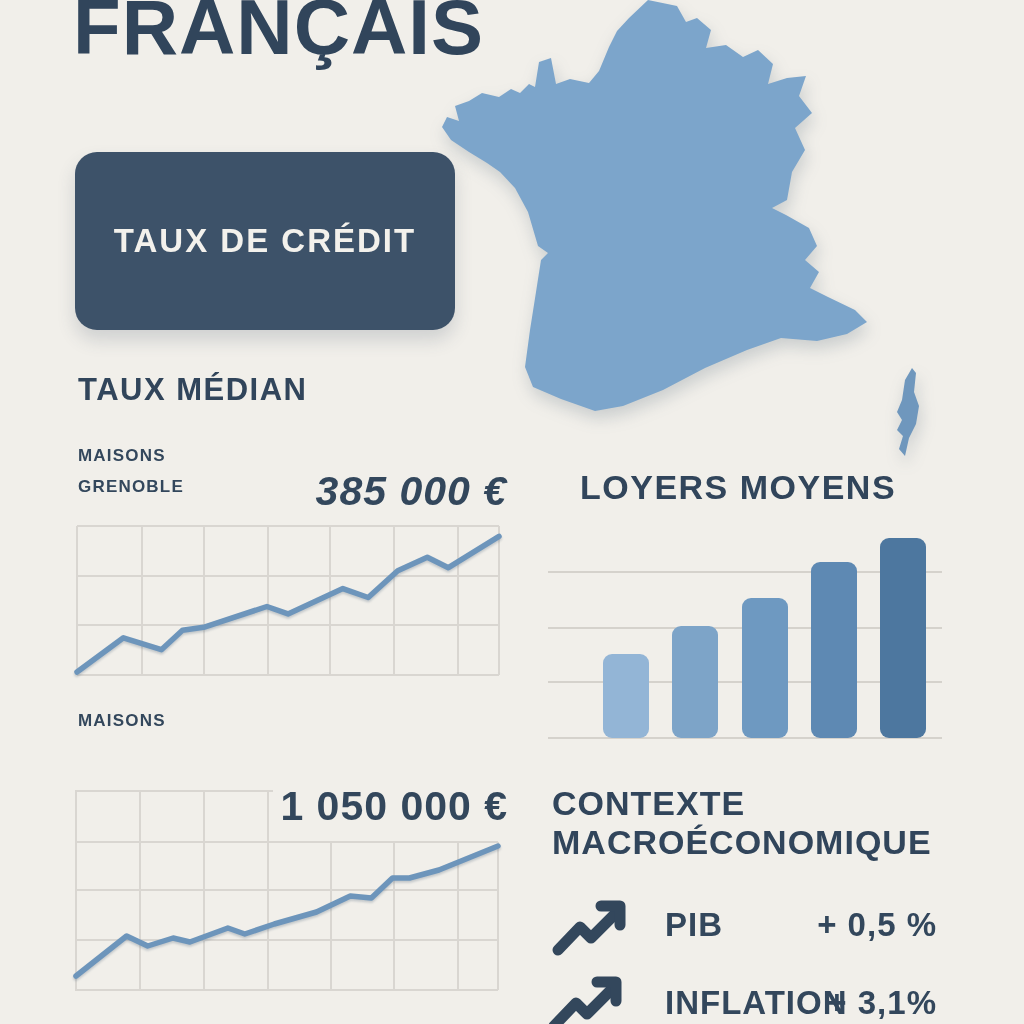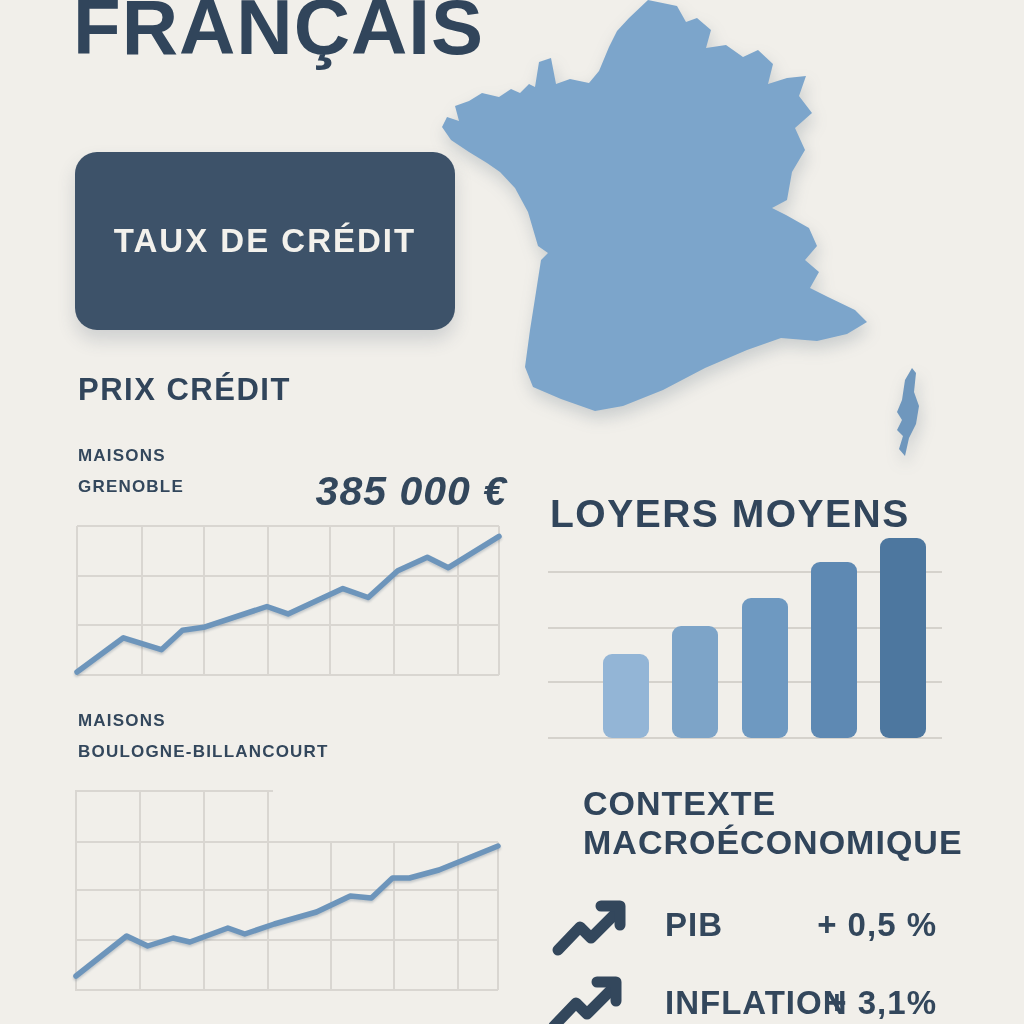--- a/index.html
+++ b/index.html
@@ -19,21 +19,21 @@
     background:#3d5269;border-radius:22px;
     box-shadow:0 10px 18px rgba(54,74,94,.18);
     display:flex;flex-direction:row;align-items:center;justify-content:center;
     color:#f3f1ec;text-align:center;
   }
   .credit-label{font-size:33px;font-weight:700;letter-spacing:2px;}
   .credit-value{font-size:86px;font-weight:800;letter-spacing:1px;margin-top:4px;}
   .section-title{font-size:31px;font-weight:800;letter-spacing:1.5px;color:#31455b;}
   .item-label{font-size:17px;font-weight:800;letter-spacing:1.2px;line-height:31px;color:#33475c;}
   .big-value{font-size:41px;font-weight:800;letter-spacing:1px;color:#33475c;text-align:right;}
-  .macro-title{font-size:34px;font-weight:800;letter-spacing:1px;line-height:39px;color:#31455b;margin-left:31px;}
+  .macro-title{font-size:34px;font-weight:800;letter-spacing:1px;line-height:39px;color:#31455b;}
   .macro-label{font-size:33px;font-weight:700;letter-spacing:1px;color:#33475c;}
   .macro-value{font-size:33px;font-weight:700;letter-spacing:1px;color:#33475c;}
   .map-svg{filter:drop-shadow(2px 8px 8px rgba(70,90,110,.22));}
   .chart-svg{overflow:visible;}
 </style>
 </head>
 <body>
 
 <div class="page">
 
@@ -51,21 +51,21 @@
     <path id="corsica-path" d="M470,380 L477,368 L481,373 L479,392 L484,406 L481,424 L474,438
          L470,456 L464,449 L468,436 L462,430 L467,420 L462,412 L467,400 Z" stroke-linejoin="round" fill="#6f97bd"></path>
   </svg>
 
   <h1 class="abs main-title" style="left:73px;top:-18px;">FRANÇAIS</h1>
 
   <div class="abs credit-box" style="left:75px;top:152px;width:380px;height:178px;">
     <div class="credit-label">TAUX DE CRÉDIT</div>
   </div>
 
-  <div class="abs section-title" style="left:78px;top:372px;">PRIX CRÉDIT</div>
+  <div class="abs section-title" style="left:78px;top:372px;">TAUX MÉDIAN</div>
 
   <div class="abs item-label" style="left:78px;top:440px;">
     <span>MAISONS</span><br>
     <span>GRENOBLE</span>
   </div>
   <div class="abs big-value" style="right:517px;top:468px;font-style:italic;">385 000 €</div>
 
   <svg id="chart-grenoble" class="abs chart-svg" style="left:76px;top:524px;" width="424" height="154" viewBox="0 0 424 154">
       <line x1="1" y1="2" x2="423" y2="2" stroke="#d9d6d1" stroke-width="2"></line>
       <line x1="1" y1="52" x2="423" y2="52" stroke="#d9d6d1" stroke-width="2"></line>
@@ -77,42 +77,42 @@
       <line x1="192" y1="2" x2="192" y2="151" stroke="#d9d6d1" stroke-width="2"></line>
       <line x1="254" y1="2" x2="254" y2="151" stroke="#d9d6d1" stroke-width="2"></line>
       <line x1="318" y1="2" x2="318" y2="151" stroke="#d9d6d1" stroke-width="2"></line>
       <line x1="382" y1="2" x2="382" y2="151" stroke="#d9d6d1" stroke-width="2"></line>
       <line x1="423" y1="2" x2="423" y2="151" stroke="#d9d6d1" stroke-width="2"></line>
       <polyline points="1.0,148.0 47.4,113.8 85.4,125.7 106.5,106.3 127.6,103.3 190.9,82.5 212.0,89.9 266.9,64.6 292.2,73.5 321.7,46.7 351.3,33.3 372.4,43.7 423.0,12.4" fill="none" stroke="#6d95bb" stroke-width="5.5" stroke-linejoin="round" stroke-linecap="round" style="filter:drop-shadow(0 2px 1px rgba(90,110,130,.3))"></polyline>
     </svg>
 
   <div class="abs item-label" style="left:78px;top:705px;">
     <span>MAISONS</span><br>
-    <span>BOULOGNE-BILLANCOURT</span>
   </div>
 
   <svg id="chart-boulogne" class="abs chart-svg" style="left:75px;top:790px;" width="424" height="202" viewBox="0 0 424 202">
       <line x1="0" y1="52" x2="423" y2="52" stroke="#d9d6d1" stroke-width="2"></line>
       <line x1="0" y1="100" x2="423" y2="100" stroke="#d9d6d1" stroke-width="2"></line>
       <line x1="0" y1="150" x2="423" y2="150" stroke="#d9d6d1" stroke-width="2"></line>
       <line x1="0" y1="200" x2="423" y2="200" stroke="#d9d6d1" stroke-width="2"></line>
       <line x1="0" y1="1" x2="198" y2="1" stroke="#d9d6d1" stroke-width="2"></line>
       <line x1="1" y1="1" x2="1" y2="200" stroke="#d9d6d1" stroke-width="2"></line>
       <line x1="65" y1="1" x2="65" y2="200" stroke="#d9d6d1" stroke-width="2"></line>
       <line x1="129" y1="1" x2="129" y2="200" stroke="#d9d6d1" stroke-width="2"></line>
       <line x1="193" y1="1" x2="193" y2="200" stroke="#d9d6d1" stroke-width="2"></line>
       <line x1="256" y1="52" x2="256" y2="200" stroke="#d9d6d1" stroke-width="2"></line>
       <line x1="319" y1="52" x2="319" y2="200" stroke="#d9d6d1" stroke-width="2"></line>
       <line x1="383" y1="52" x2="383" y2="200" stroke="#d9d6d1" stroke-width="2"></line>
       <line x1="423" y1="52" x2="423" y2="200" stroke="#d9d6d1" stroke-width="2"></line>
       <polyline points="1.0,186.0 51.6,146.0 72.7,156.0 98.1,148.0 114.9,152.0 152.9,138.0 169.8,144.0 199.3,134.0 241.5,122.0 275.3,106.0 296.4,108.0 317.5,88.0 334.4,88.0 363.9,80.0 423.0,56.0" fill="none" stroke="#6d95bb" stroke-width="5.5" stroke-linejoin="round" stroke-linecap="round" style="filter:drop-shadow(0 2px 1px rgba(90,110,130,.3))"></polyline>
     </svg>
 
+  <div class="abs big-value" style="right:516px;top:783px;">1 050 000 €</div>
 
-  <div class="abs section-title" style="left:550px;top:468px;font-size:39px;margin-top:24px;">LOYERS MOYENS</div>
+  <div class="abs section-title" style="left:580px;top:468px;font-size:34px;">LOYERS MOYENS</div>
 
   <svg id="chart-loyers" class="abs chart-svg" style="left:548px;top:530px;" width="400" height="212" viewBox="0 0 400 212">
       <line x1="0" y1="42" x2="394" y2="42" stroke="#d5d2cc" stroke-width="2"></line>
       <line x1="0" y1="98" x2="394" y2="98" stroke="#d5d2cc" stroke-width="2"></line>
       <line x1="0" y1="152" x2="394" y2="152" stroke="#d5d2cc" stroke-width="2"></line>
       <line x1="0" y1="208" x2="394" y2="208" stroke="#d5d2cc" stroke-width="2"></line>
       <rect x="55" y="124" width="46" height="84" rx="9" fill="#93b5d6"></rect>
       <rect x="124" y="96" width="46" height="112" rx="9" fill="#7da4c8"></rect>
       <rect x="194" y="68" width="46" height="140" rx="9" fill="#6e99c1"></rect>
       <rect x="263" y="32" width="46" height="176" rx="9" fill="#5e89b3"></rect>

